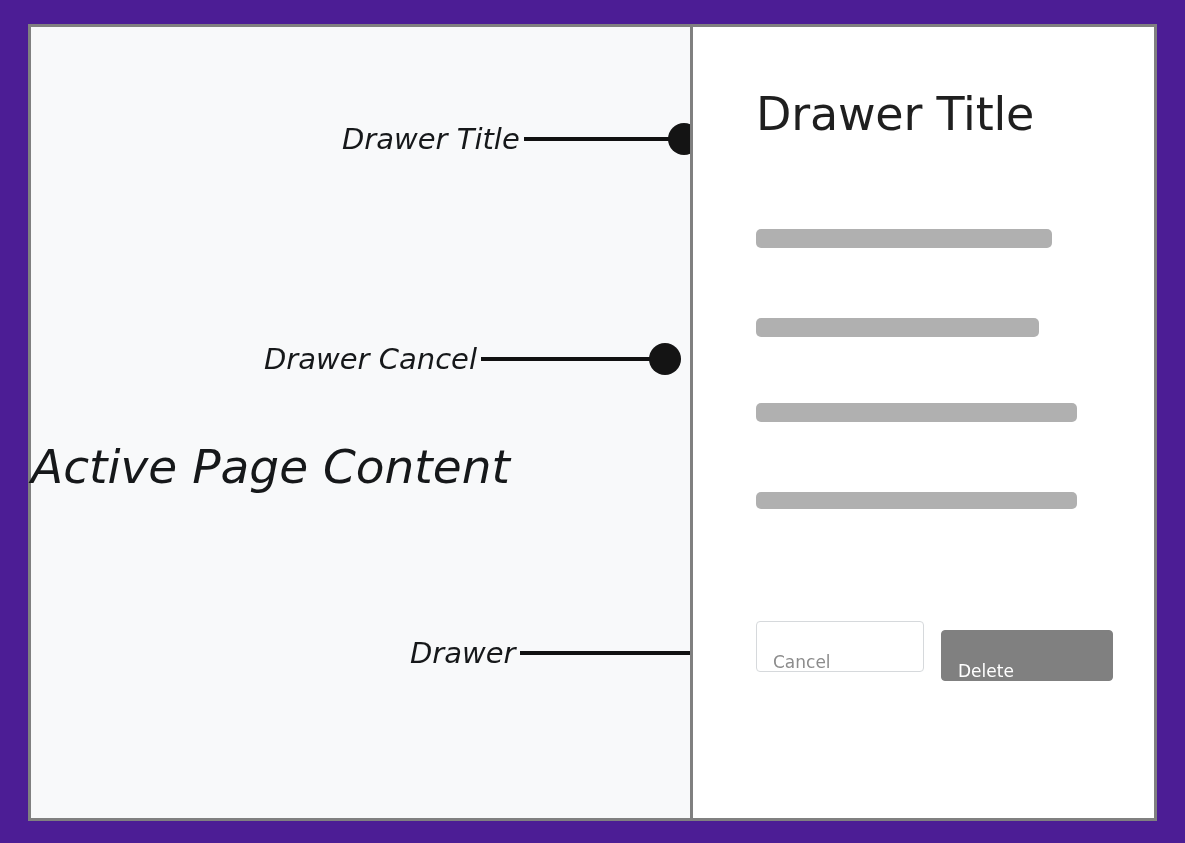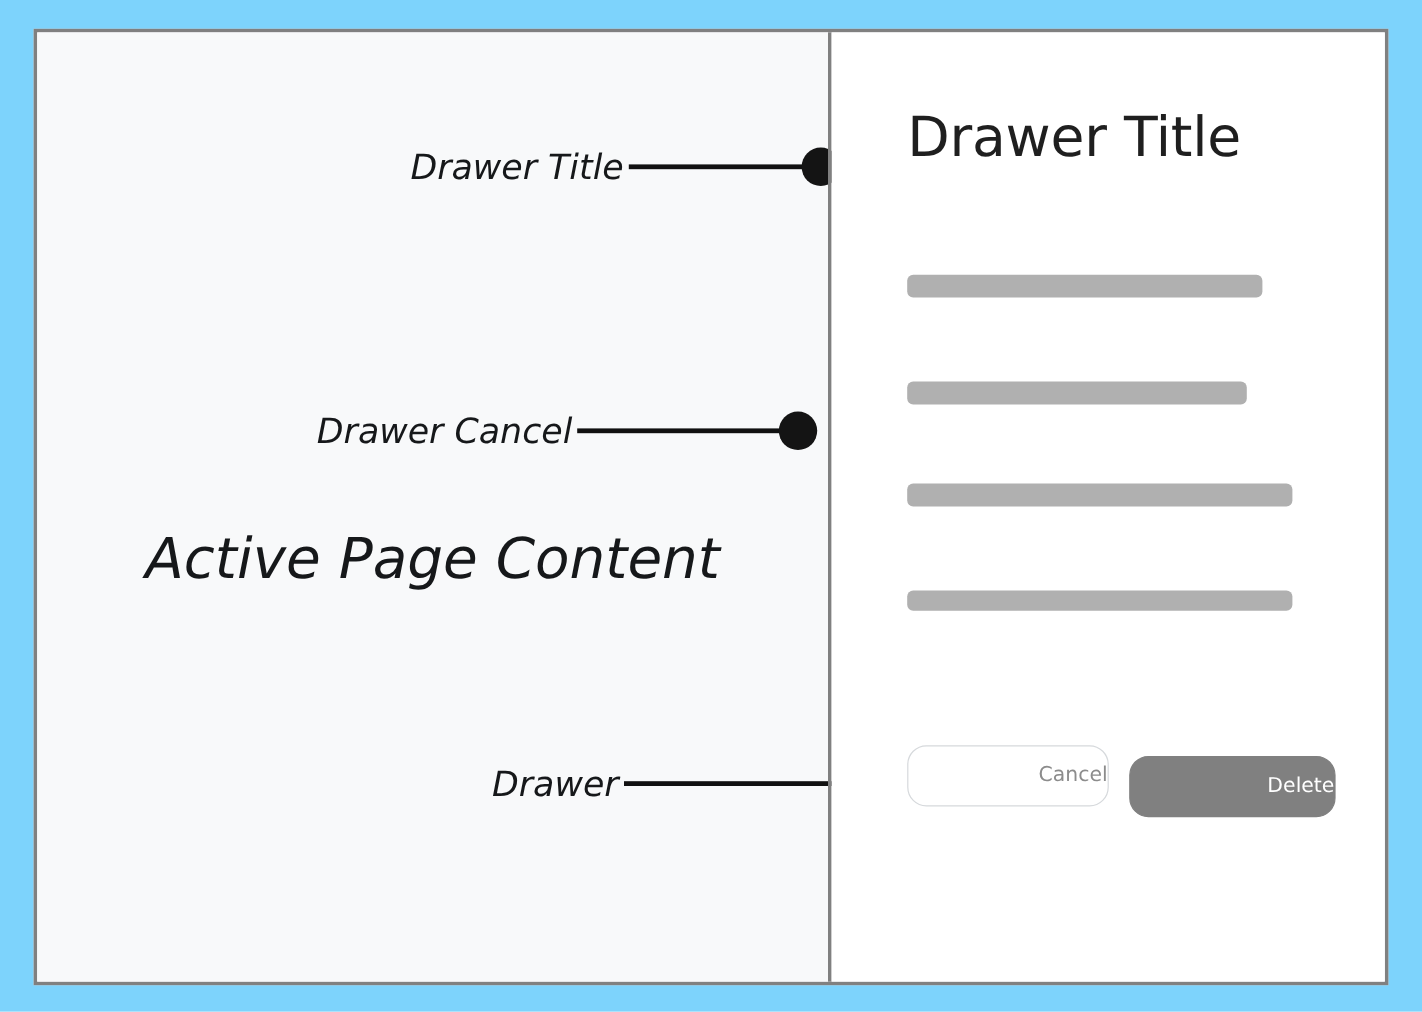--- a/index.html
+++ b/index.html
@@ -12,21 +12,21 @@
     width: 1185px;
     height: 843px;
     font-family: "DejaVu Sans", sans-serif;
     overflow: hidden;
   }
 
   #canvas {
     position: relative;
     width: 1185px;
     height: 843px;
-    background: #7dd3fc;
+    background: #4c1d95;
   }
 
   
   .frame {
     position: absolute;
     left: 28px;
     top: 24px;
     width: 1129px;
     height: 797px;
     border: 3px solid #808080;
@@ -95,28 +95,28 @@
     position: absolute;
     left: 63px;
     top: 584px;
     display: flex;
     align-items: center;
     gap: 17px;
   }
   .btn {
     box-sizing: border-box;
     height: 51px;
-    border-radius: 16px;
+    border-radius: 4px;
     font-family: "DejaVu Sans", sans-serif;
     font-size: 17px;
     line-height: 49px;
-    text-align: right;
+    text-align: left;
     cursor: pointer;
     user-select: none;
-    padding: 0;
+    padding: 16px;
   }
   .btn-cancel {
     width: 168px;
     background: #ffffff;
     border: 1px solid #d6d9dc;
     color: #8c8c8c;
   }
   .btn-delete {
     width: 172px;
     background: #808080;
@@ -164,21 +164,21 @@
 
   .callout-actions { left: 379px; top: 609px; }
   .callout-actions .callout-line { width: 182px; }
 
   
   .page-content-label {
     position: absolute;
     left: 0;
     top: 412px;
     width: 659px;
-    text-align: center;
+    text-align: left;
     font-family: "DejaVu Sans", sans-serif;
     font-style: italic;
     font-weight: 400;
     font-size: 47px;
     color: #16181a;
     white-space: nowrap;
   }
 </style>
 </head>
 <body>

